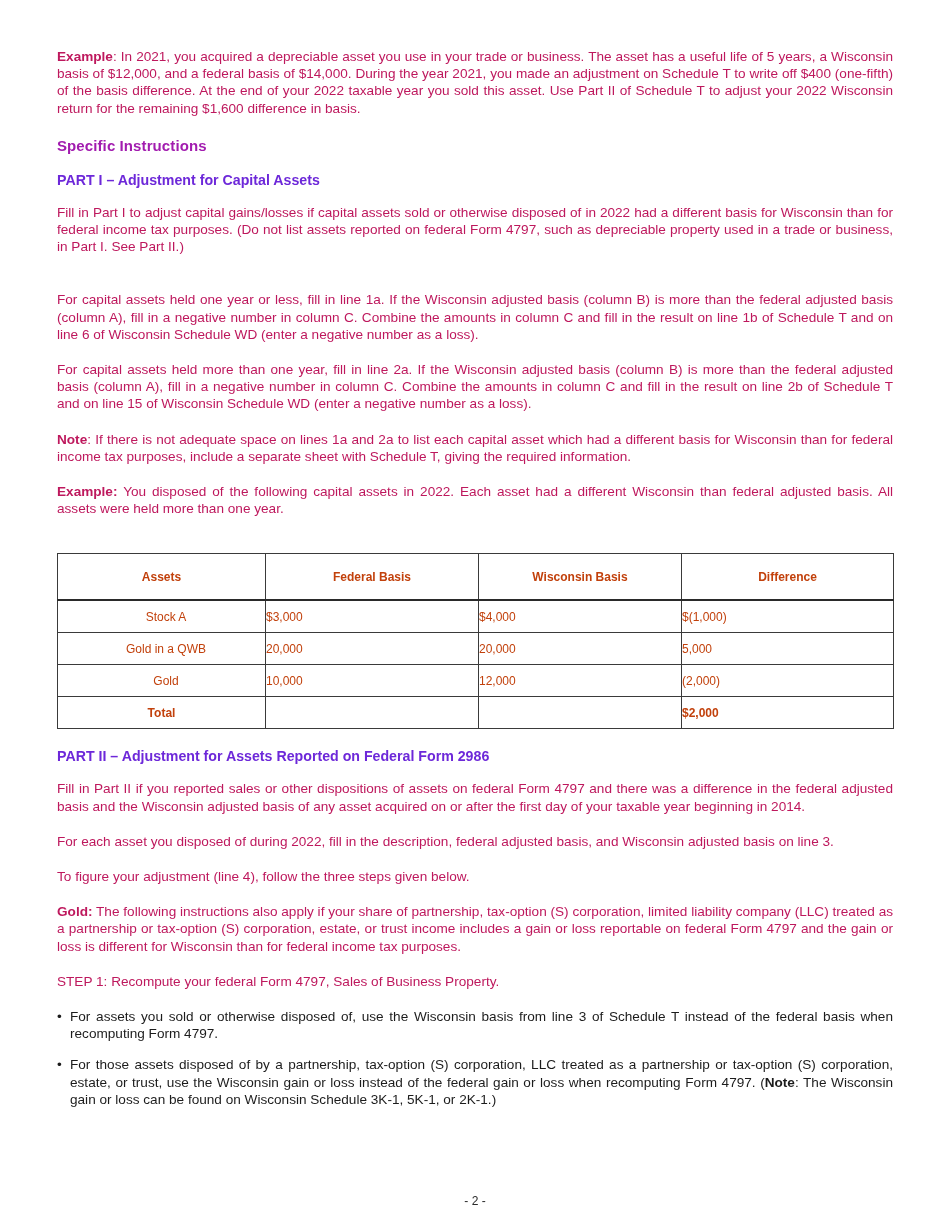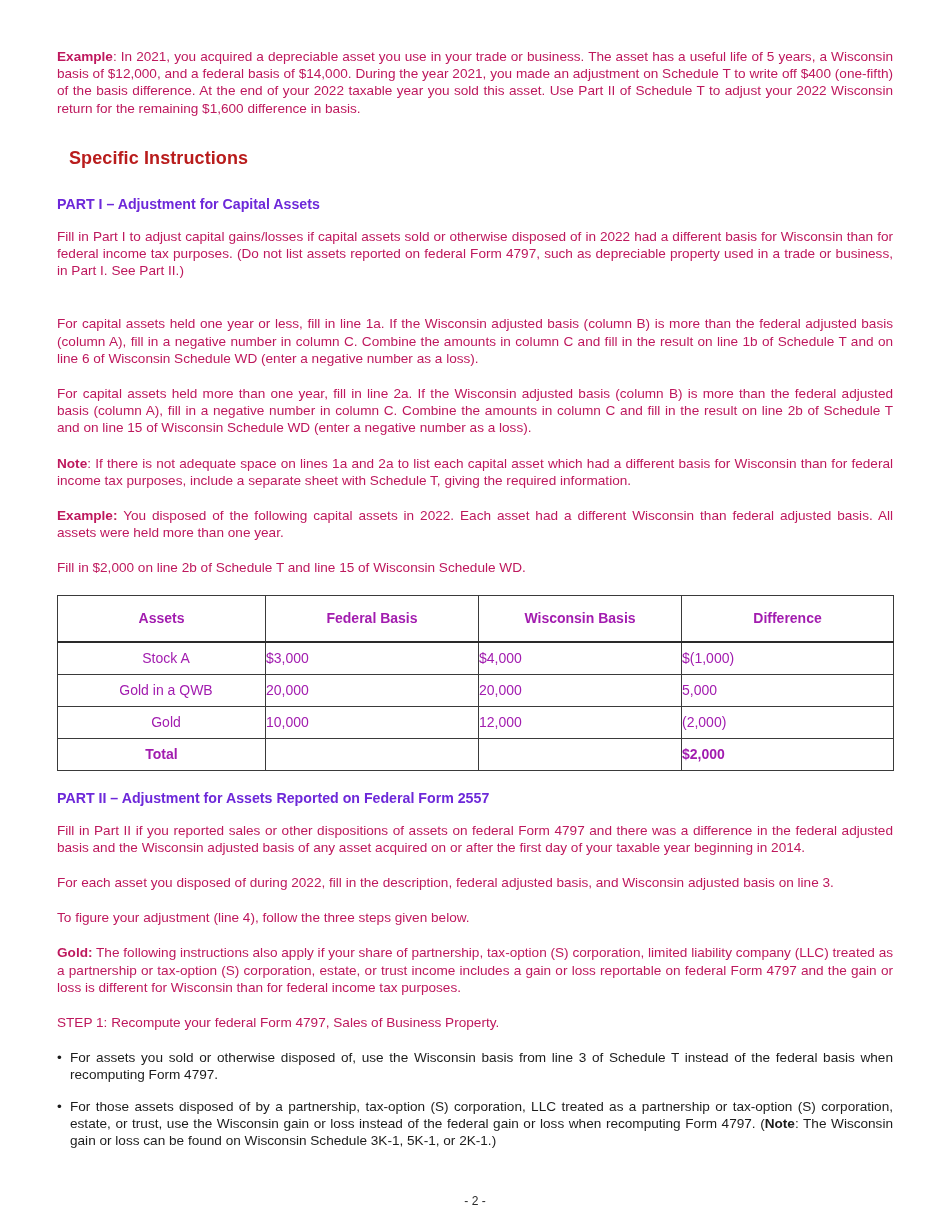--- a/index.html
+++ b/index.html
@@ -32,26 +32,26 @@
     font-size: 13.6px;
     line-height: 17.2px;
     text-align: justify;
     color: #be185d;
   }
   p.left { text-align: left; }
   .gap-md { height: 14px; }
   .gap-lg { height: 18px; }
 
   h1.section-title {
-    margin: 12px;
-    font-size: 18px;
+    margin: 0;
+    font-size: 15px;
     line-height: 22px;
     font-weight: bold;
     letter-spacing: 0.1px;
-    color: #b91c1c;
+    color: #a21caf;
   }
   h2.part-title {
     margin: 0;
     font-size: 14.2px;
     line-height: 19px;
     font-weight: bold;
     color: #6d28d9;
   }
 
   b, strong { font-weight: bold; }
@@ -71,22 +71,22 @@
     top: 0;
     font-size: 13.6px;
     line-height: 17.2px;
   }
 
   
   table.basis-table {
     border-collapse: collapse;
     width: 836px;
     table-layout: fixed;
-    font-size: 14px;
-    color: #a21caf;
+    font-size: 12px;
+    color: #c2410c;
   }
   table.basis-table td, table.basis-table th {
     border: 1px solid #3a3a3a;
     padding: 0;
     height: 31px;
     vertical-align: middle;
     font-weight: normal;
   }
   table.basis-table thead th {
     font-weight: bold;
@@ -167,21 +167,20 @@
     <div class="gap-lg"></div>
 
     <p><b>Note</b><span>: </span><span>If there is not adequate space on lines 1a and 2a to list each capital asset which had a different basis for Wisconsin than for federal income tax purposes, include a separate sheet with Schedule T, giving the required information.</span></p>
 
     <div class="gap-lg"></div>
 
     <p><b>Example:</b><span> </span><span>You disposed of the following capital assets in 2022. Each asset had a different Wisconsin than federal adjusted basis. All assets were held more than one year.</span></p>
 
     <div class="gap-lg"></div>
 
-    <p class="left">Fill in $2,000 on line 2b of Schedule T and line 15 of Wisconsin Schedule WD.</p>
 
     <div class="gap-lg"></div>
 
     <table class="basis-table">
       <colgroup>
         <col class="col-assets">
         <col class="col-federal">
         <col class="col-wisconsin">
         <col class="col-diff">
       </colgroup>
@@ -216,21 +215,21 @@
           <td class="cell-asset">Total</td>
           <td class="cell-num blank"></td>
           <td class="cell-num blank col-sep-dotted"></td>
           <td class="cell-num">$2,000</td>
         </tr>
       </tbody>
     </table>
 
     <div class="gap-lg"></div>
 
-    <h2 class="part-title">PART II – Adjustment for Assets Reported on Federal Form 2557</h2>
+    <h2 class="part-title">PART II – Adjustment for Assets Reported on Federal Form 2986</h2>
 
     <div class="gap-md"></div>
 
     <p>Fill in Part II if you reported sales or other dispositions of assets on federal Form 4797 and there was a difference in the federal adjusted basis and the Wisconsin adjusted basis of any asset acquired on or after the first day of your taxable year beginning in 2014.</p>
 
     <div class="gap-lg"></div>
 
     <p>For each asset you disposed of during 2022, fill in the description, federal adjusted basis, and Wisconsin adjusted basis on line 3.</p>
 
     <div class="gap-lg"></div>

